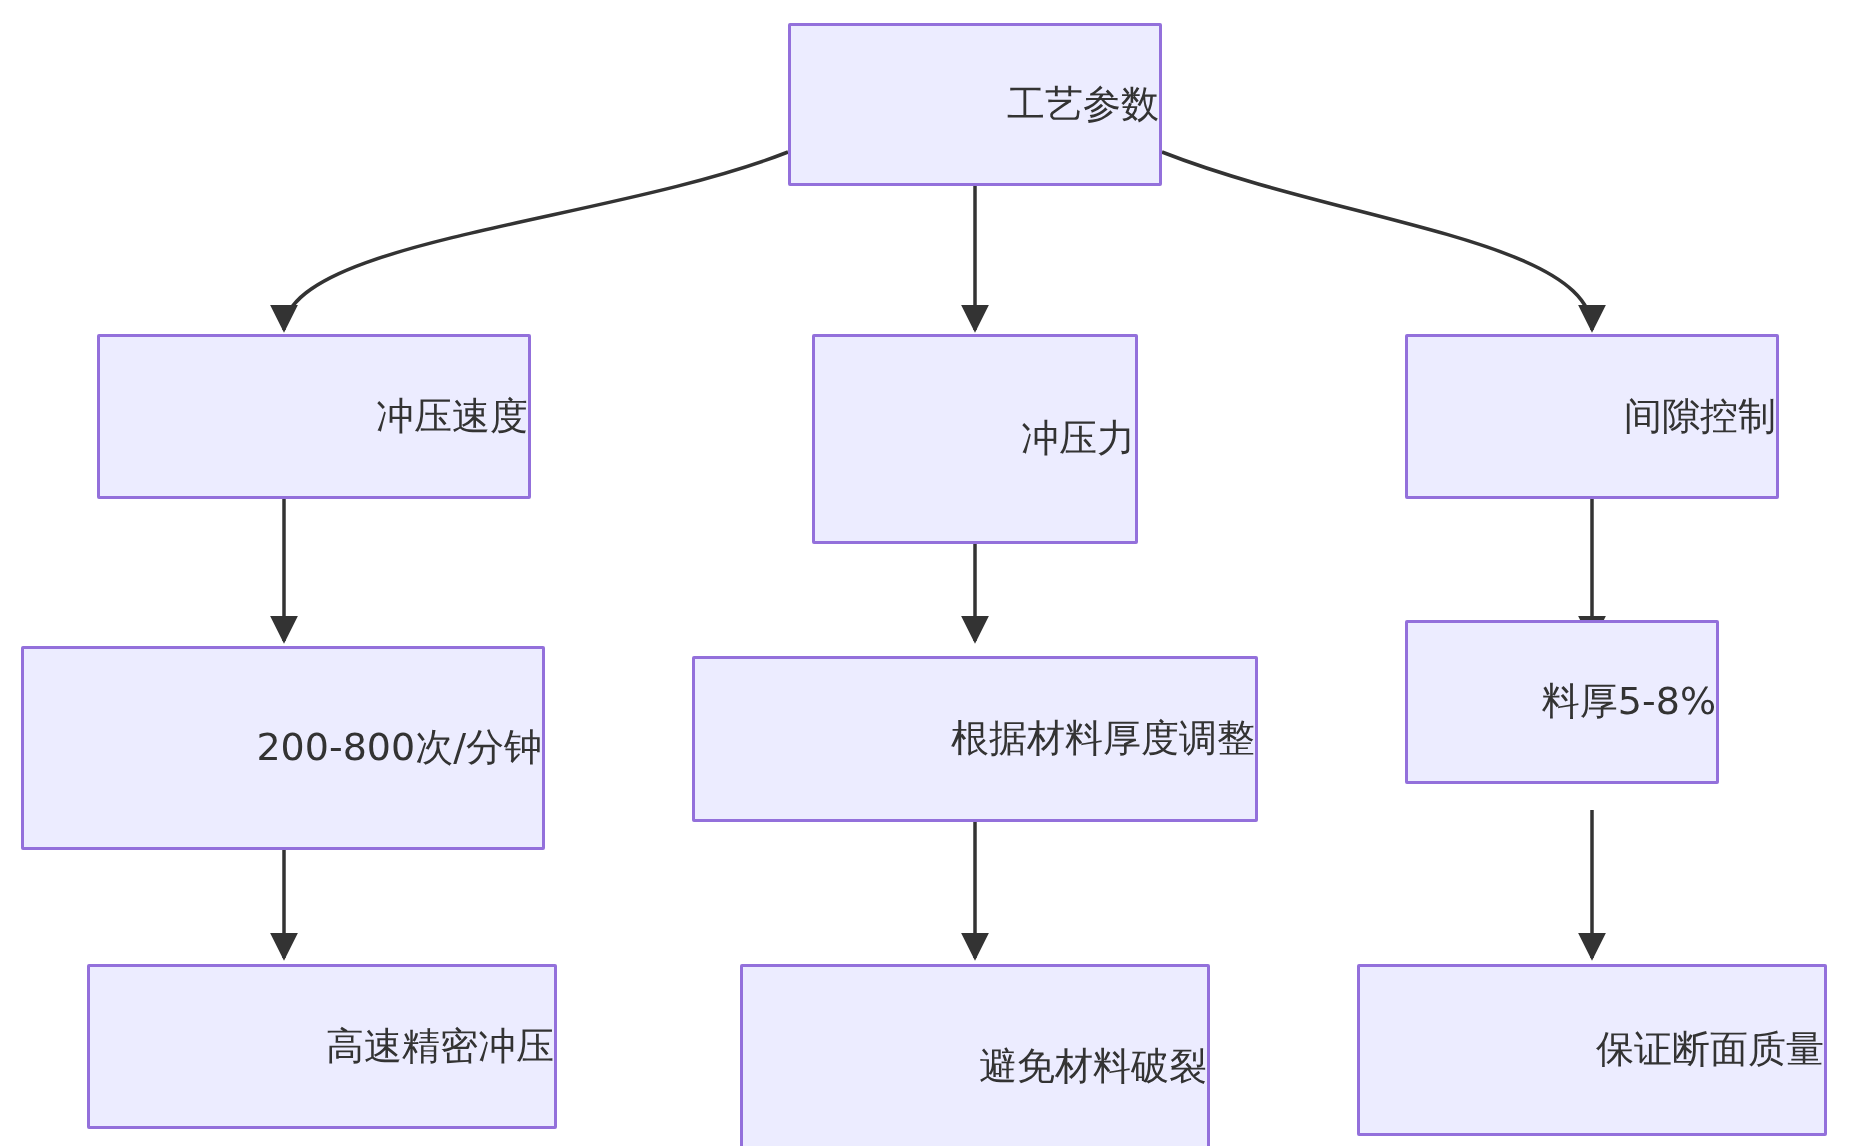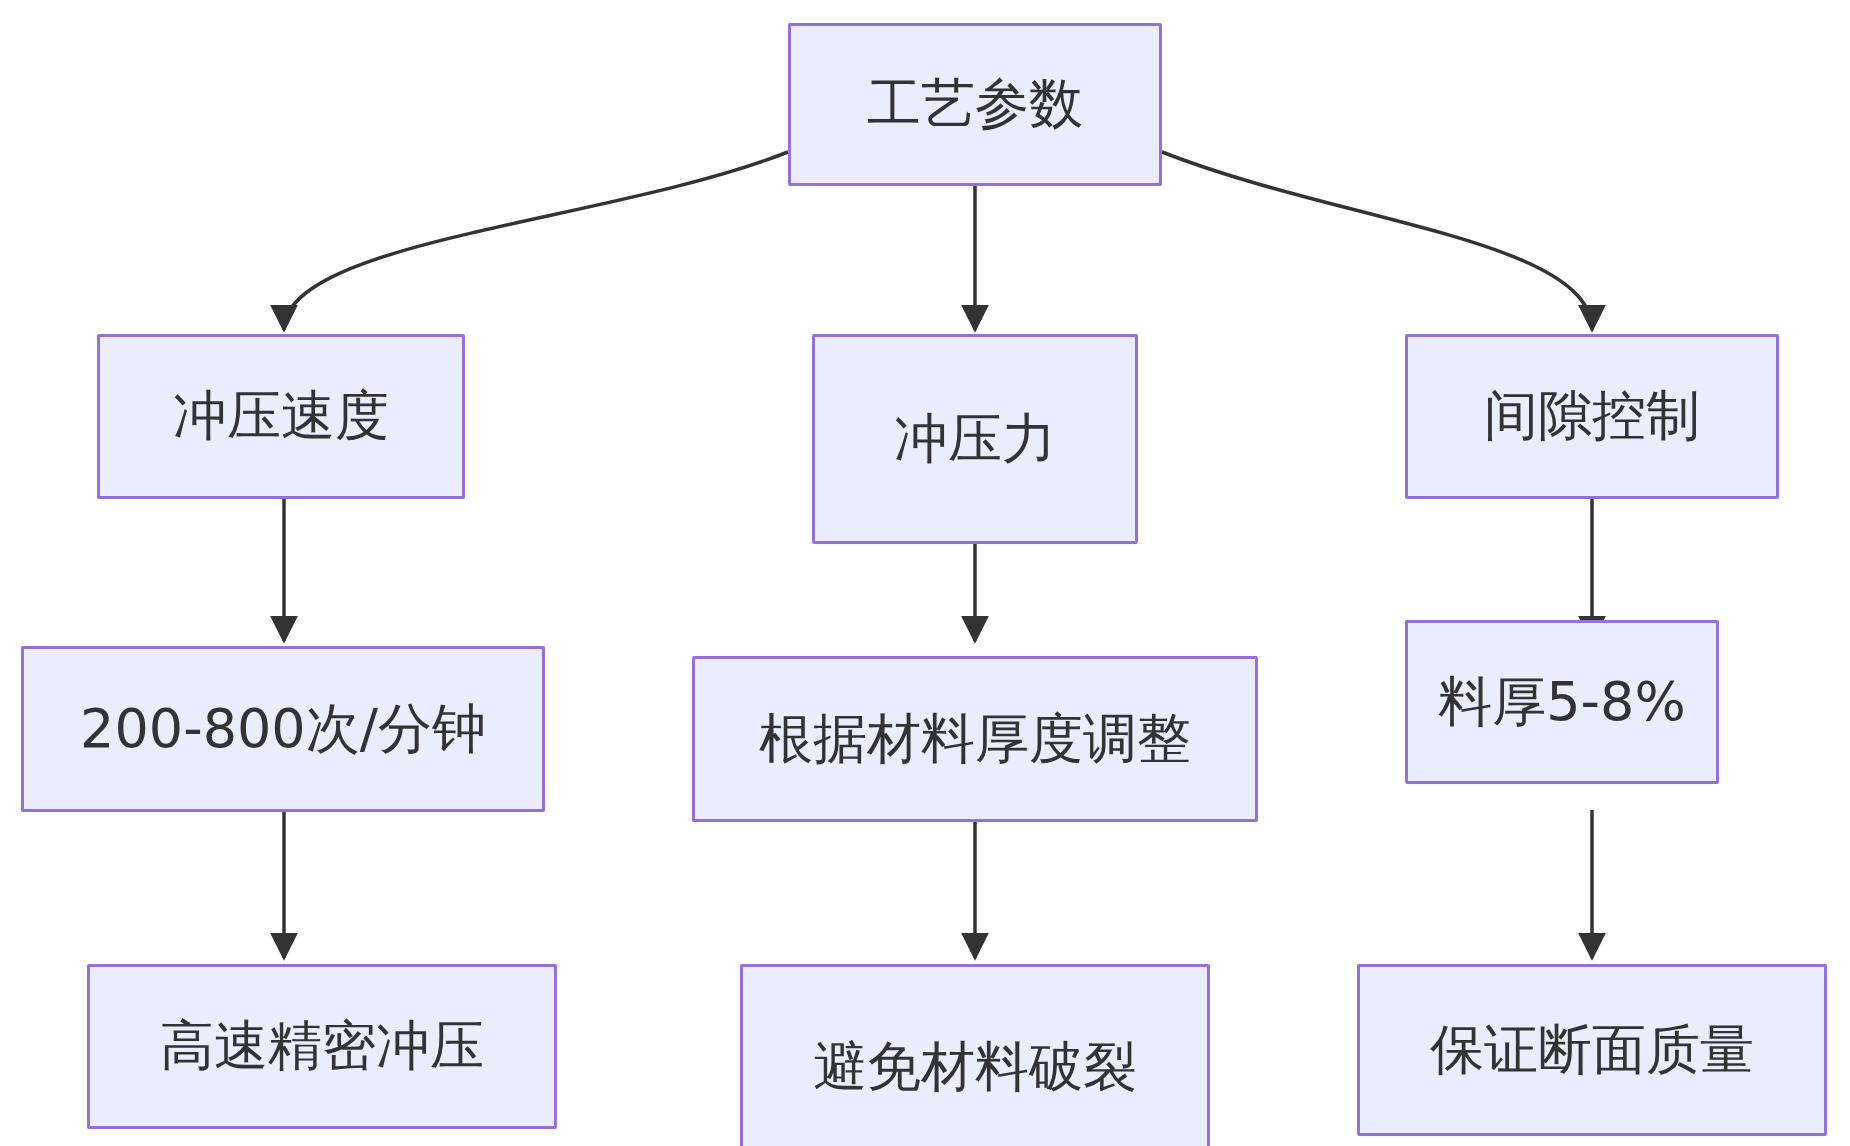--- a/index.html
+++ b/index.html
@@ -28,33 +28,33 @@
     stroke-width: 3.5px;
   }
   .node {
     position: absolute;
     box-sizing: border-box;
     background: #ECECFF;
     border: 3px solid #9370DB;
     border-radius: 2px;
     display: flex;
     align-items: center;
-    justify-content: center;
+    justify-content: flex-end;
     color: #333333;
-    font-size: 54px;
+    font-size: 38px;
     line-height: 1.2;
     text-align: center;
     white-space: nowrap;
   }
   
   .n-root              { left:  788px; top:  23px; width: 374px; height: 163px; }
-  .n-speed             { left:   97px; top: 334px; width: 368px; height: 165px; }
+  .n-speed             { left:   97px; top: 334px; width: 434px; height: 165px; }
   .n-force             { left:  812px; top: 334px; width: 326px; height: 210px; }
   .n-clearance         { left: 1405px; top: 334px; width: 374px; height: 165px; }
-  .n-speed-value       { left:   21px; top: 646px; width: 524px; height: 166px; }
+  .n-speed-value       { left:   21px; top: 646px; width: 524px; height: 204px; }
   .n-force-value       { left:  692px; top: 656px; width: 566px; height: 166px; }
   .n-clearance-value   { left: 1405px; top: 620px; width: 314px; height: 164px; }
   .n-speed-outcome     { left:   49px; top: 964px; width: 470px; height: 165px; margin-left: 38px; }
   .n-force-outcome     { left:  740px; top: 964px; width: 470px; height: 206px; }
   .n-clearance-outcome { left: 1357px; top: 964px; width: 470px; height: 172px; }
 </style>
 </head>
 <body>
 
 <div class="canvas">

